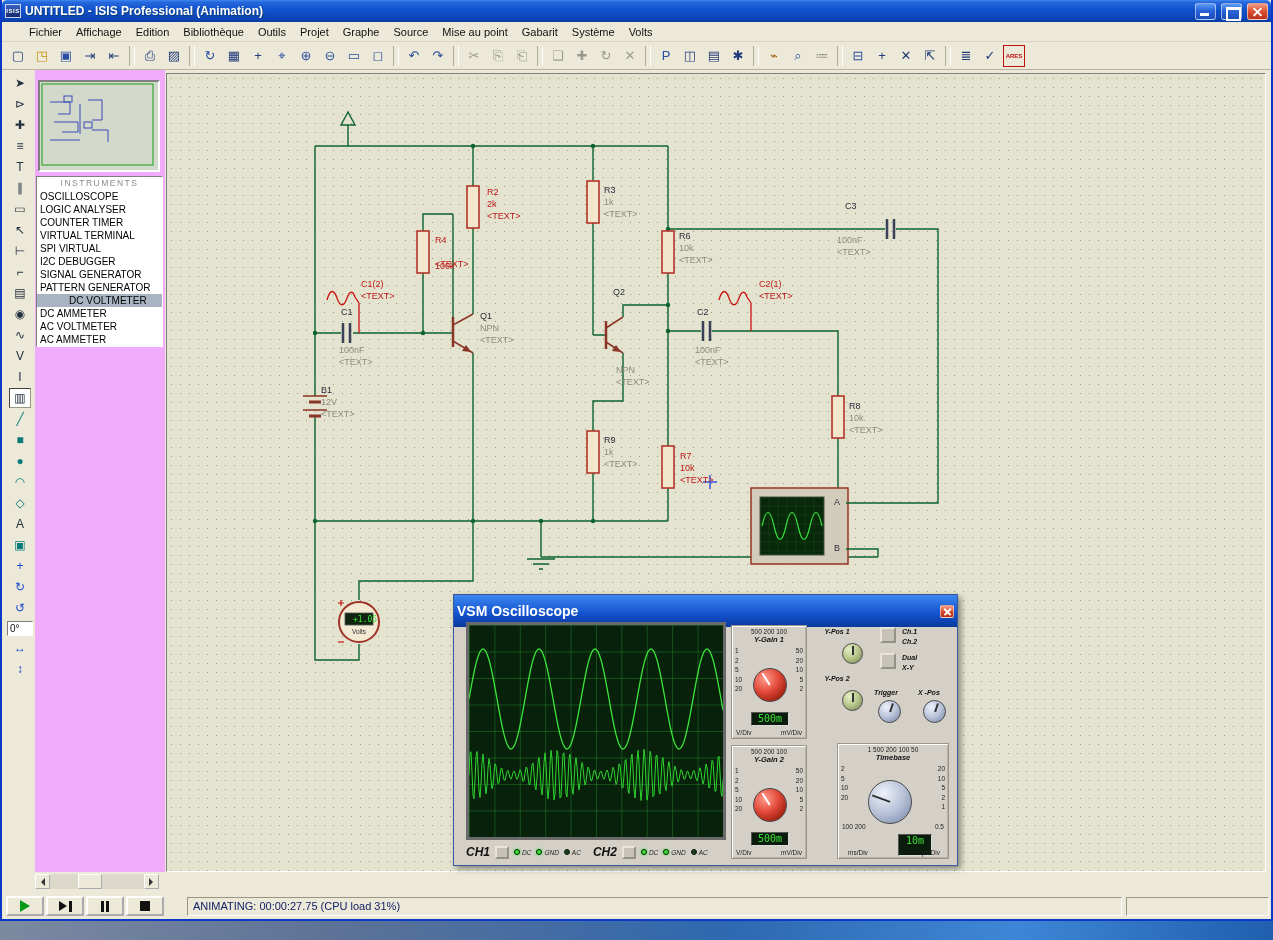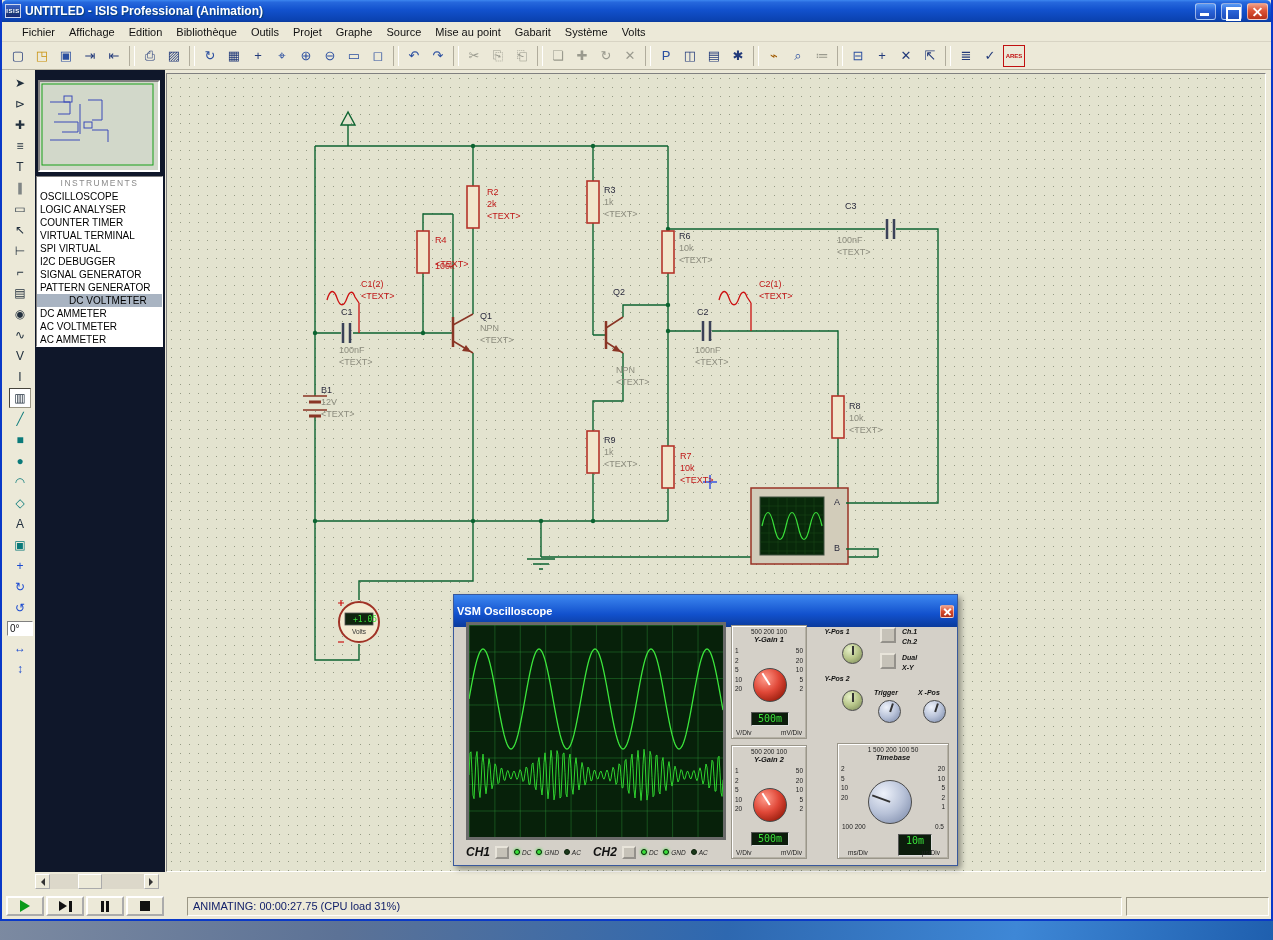--- a/index.html
+++ b/index.html
@@ -16,37 +16,37 @@
   .title-text{flex:1;white-space:nowrap;overflow:hidden;}
   .winbtn{width:21px;height:17px;border-radius:3px;border:1px solid #ffffff88;position:relative;margin-left:1px;}
   .winbtn.min,.winbtn.max{background:linear-gradient(180deg,#5a9cf5,#2a63d8 45%,#1c4cba);}
   .winbtn.close{background:linear-gradient(180deg,#f0a088,#dd5335 45%,#b8321a);}
   .winbtn.min::after{content:"";position:absolute;left:4px;bottom:3px;width:9px;height:3px;background:#fff;}
   .winbtn.max::after{content:"";position:absolute;left:4px;top:3px;width:11px;height:9px;border:2px solid #fff;border-top-width:3px;}
   .winbtn.close::before,.winbtn.close::after{content:"";position:absolute;left:4px;top:7px;width:11px;height:2px;background:#fff;}
   .winbtn.close::before{transform:rotate(45deg);} .winbtn.close::after{transform:rotate(-45deg);}
   
   .menubar{position:absolute;left:0;top:22px;right:0;height:20px;background:#ece9d8;display:flex;align-items:center;
-    font-size:11px;color:#111;border-bottom:1px solid #d8d4c4;padding-left:13px;}
+    font-size:11px;color:#111;border-bottom:1px solid #d8d4c4;padding-left:20px;}
   .menu-item{padding:2px 7px;cursor:default;}
   .toolbar{position:absolute;left:0;top:42px;right:0;height:28px;background:#ece9d8;display:flex;align-items:center;
     padding-left:4px;border-bottom:1px solid #b8b4a2;}
   .tb-btn{width:22px;height:22px;margin:0 1px;display:flex;align-items:center;justify-content:center;font-size:13px;color:#223a7a;
     border:1px solid transparent;}
   .tb-btn.muted{color:#9a9a8e;}
   .tb-btn.ares{font-size:6px;font-weight:bold;border:1px solid #c01010;color:#c01010;letter-spacing:0;}
   .tb-sep{width:6px;height:20px;border-left:1px solid #b0ac9c;border-right:1px solid #fff;margin:0 3px;}
   
   .left-tools{position:absolute;left:3px;top:73px;width:30px;bottom:50px;display:flex;flex-direction:column;align-items:center;}
   .lt-btn{width:22px;height:20px;margin-bottom:1px;display:flex;align-items:center;justify-content:center;font-size:12px;color:#22303e;}
   .lt-btn.active{background:#fff;border:1px inset #9a9684;}
   .angle-box{width:26px;height:15px;margin:2px 0;background:#fff;border:1px solid;border-color:#808080 #fff #fff #808080;
     font-size:10px;line-height:13px;padding-left:2px;color:#111;}
   
-  .left-panel{position:absolute;left:33px;top:70px;width:130px;height:802px;background:#0f172a;}
+  .left-panel{position:absolute;left:33px;top:70px;width:130px;height:802px;background:#f0abfc;}
   .minimap{position:absolute;left:3px;top:10px;width:122px;height:92px;background:#d2d8ca;
     border:2px solid;border-color:#808080 #fff #fff #808080;}
   .inst-box{position:absolute;left:1px;top:106px;width:127px;background:#fff;border:1px solid;border-color:#808080 #fff #fff #808080;}
   .inst-header{height:13px;font-size:8.5px;letter-spacing:1.5px;color:#8a8a8a;text-align:center;line-height:13px;}
   .inst-item{height:13px;font-size:10px;line-height:13px;padding-left:3px;color:#000;white-space:nowrap;overflow:hidden;}
   .inst-item.selected{background:#a9b4c2;padding-left:32px;}
   
   .canvas{position:absolute;left:164px;top:73px;width:1100px;height:799px;
     border:1px solid;border-color:#808080 #fff #fff #808080;
     background-color:#e3e3cf;
@@ -55,21 +55,21 @@
   #circuit-svg{position:absolute;left:0;top:0;}
   .wire{stroke:#0c6330;stroke-width:1.4;fill:none;}
   .clabel{position:absolute;font-size:9px;white-space:nowrap;}
   .clabel.d{color:#2b2b3e;} .clabel.r{color:#c01818;} .clabel.g{color:#8c8c7e;}
   .vm-read{position:absolute;width:30px;text-align:center;font-family:"DejaVu Sans Mono",monospace;font-size:8px;color:#3ae03a;}
   .vm-unit{position:absolute;width:28px;text-align:center;font-size:6.5px;color:#333;}
   
   .scope{position:absolute;left:286px;top:520px;width:505px;height:272px;background:#d4d0c8;
     border:1px solid #38589c;box-shadow:3px 3px 6px #0006;}
   .sc-title{position:absolute;left:0;top:0;right:0;height:15px;display:flex;align-items:center;padding:16px 3px;
-    background:linear-gradient(180deg,#3d87f0,#1251cd 60%,#0a3a9c);color:#fff;font-size:11px;font-weight:bold;}
+    background:linear-gradient(180deg,#3d87f0,#1251cd 60%,#0a3a9c);color:#fff;font-size:14px;font-weight:bold;}
   .sc-title .ttl{flex:1;}
   .sc-close{width:14px;height:13px;border-radius:2px;background:linear-gradient(180deg,#f0a088,#d84a2c 50%,#b0301a);
     border:1px solid #fff8;position:relative;}
   .sc-close::before,.sc-close::after{content:"";position:absolute;left:2px;top:5px;width:9px;height:1.6px;background:#fff;}
   .sc-close::before{transform:rotate(45deg);} .sc-close::after{transform:rotate(-45deg);}
   .sc-bezel{position:absolute;left:12px;top:27px;width:260px;height:218px;border:3px solid #6a6a6a;background:#06200a;}
   .sc-screen{position:absolute;inset:0;
     background-color:#07210a;
     background-image:linear-gradient(rgba(40,140,50,.45) 1px,transparent 1px),linear-gradient(90deg,rgba(40,140,50,.45) 1px,transparent 1px);
     background-size:25.4px 26.5px;}

